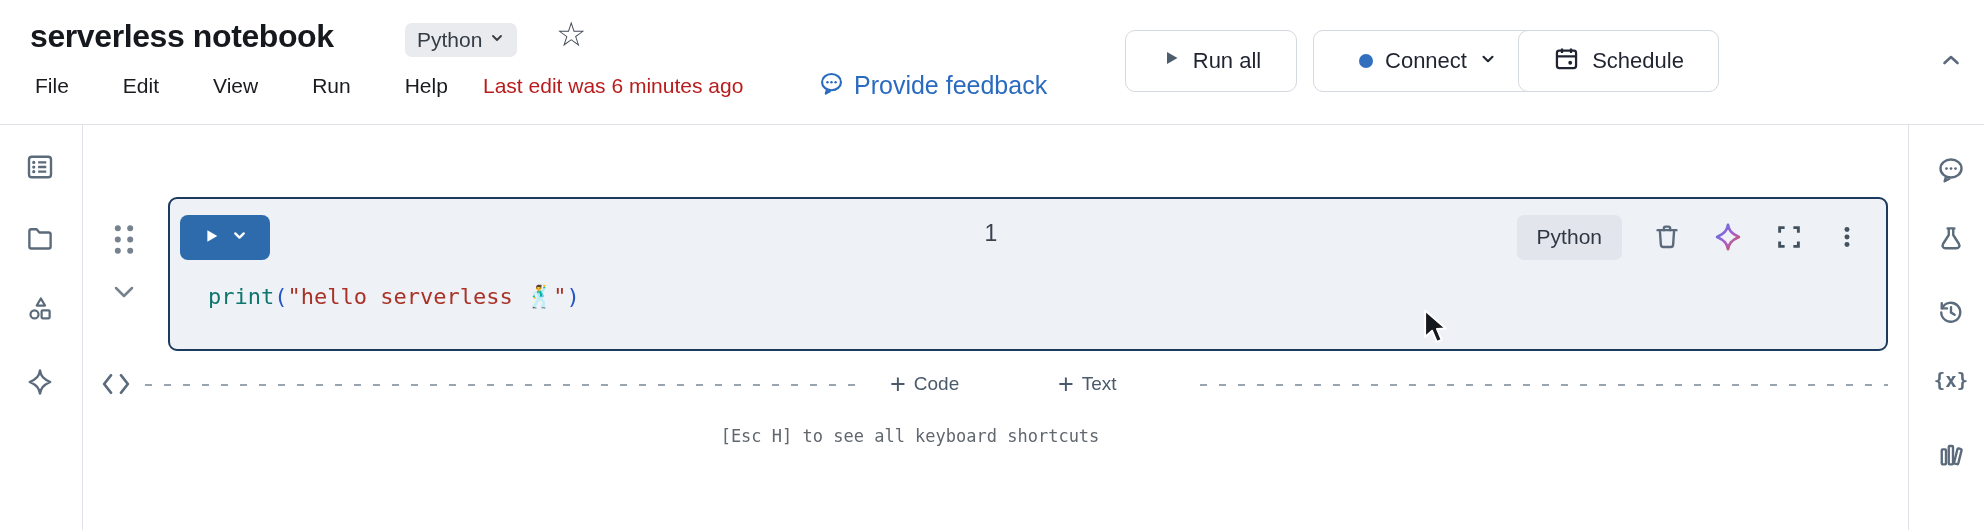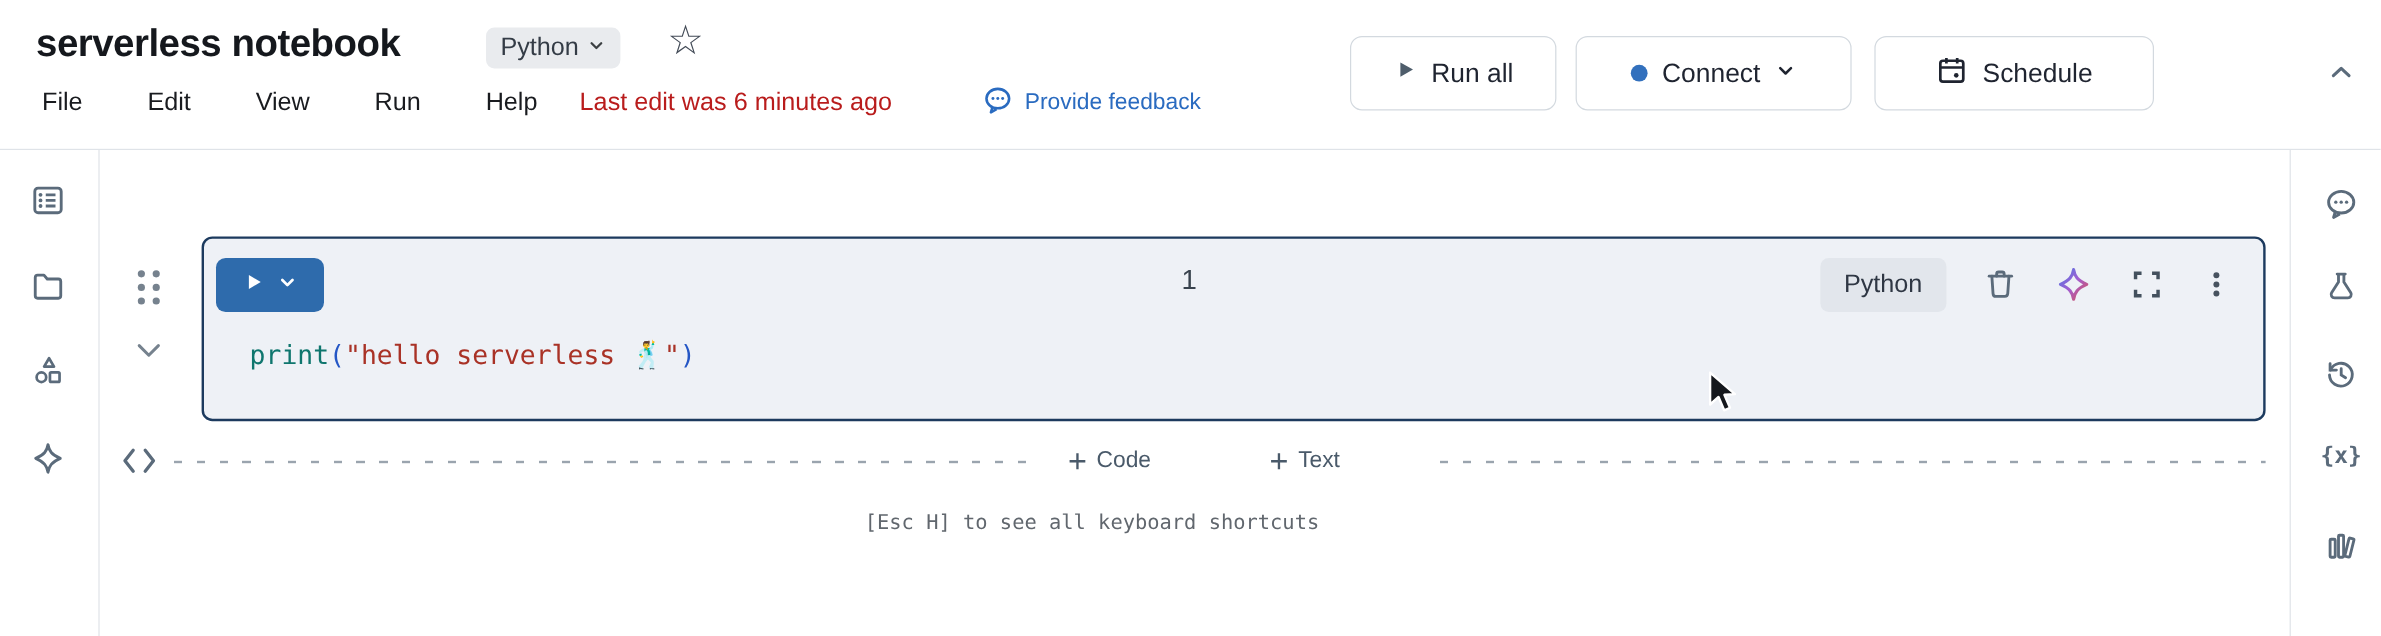--- a/index.html
+++ b/index.html
@@ -12,25 +12,25 @@
   
   .header { position:absolute; left:0; top:0; width:1984px; height:125px; background:#fff; border-bottom:1px solid #dfe3e8; z-index:5; }
   .title { position:absolute; left:30px; top:18px; font-size:32px; font-weight:700; color:#15181d; letter-spacing:-0.4px;text-align:right; }
   .lang-pill { position:absolute; left:405px; top:23px; height:34px; padding:0 12px; background:#e9ebee; border-radius:7px; display:flex; align-items:center; gap:7px; cursor:pointer; }
   .lang-pill .lbl { font-size:21px; color:#343c46; }
   .star { position:absolute; left:556px; top:14px; font-size:34px; color:#434b57; line-height:40px; cursor:pointer; }
   .menubar { position:absolute; left:35px; top:74px; display:flex; gap:54px; font-size:21px; color:#191b1f; }
   .menubar .menu-item { cursor:pointer; }
   .last-edit { position:absolute; left:483px; top:74px; font-size:21px; color:#b91c1c; text-underline-offset:5px; text-decoration-thickness:1.5px; cursor:pointer; }
   .feedback { position:absolute; left:818px; top:70px; display:flex; align-items:center; gap:9px; cursor:pointer; }
-  .feedback .lbl { font-size:19px; color:#2a6bc0; }
+  .feedback .lbl { font-size:25px; color:#2a6bc0; }
   .btn { position:absolute; top:30px; height:62px; border:1.5px solid #d3d9df; border-radius:10px; background:#fff; display:flex; align-items:center; justify-content:center; gap:12px; font-size:22px; font-weight:500; color:#1f2430; cursor:pointer; }
   .btn-runall   { left:1125px; width:172px; }
   .btn-connect  { left:1313px; width:230px; }
-  .btn-schedule { left:1562px; width:233px; }
+  .btn-schedule { left:1518px; width:201px; }
   .btn-share    { left:1782px; width:121px; background:#2e6bac; border-color:#2e6bac; color:#fff; font-weight:600; }
   .connect-dot { width:14px; height:14px; border-radius:50%; background:#3270bd; }
   .collapse-top { position:absolute; left:1932px; top:46px; width:38px; height:32px; display:flex; align-items:center; justify-content:center; cursor:pointer; }
   
   .sidebar-left { position:absolute; left:0; top:125px; width:83px; height:405px; border-right:1px solid #dfe3e8; background:#fff; }
   .sidebar-right { position:absolute; left:1908px; top:125px; width:76px; height:405px; border-left:1px solid #dfe3e8; background:#fff; }
   .side-btn { position:absolute; width:40px; height:40px; display:flex; align-items:center; justify-content:center; cursor:pointer; color:#5b6b7b; }
   .sidebar-left  .side-btn { left:20px; }
   .sidebar-right .side-btn { left:22px; }
   .vars-glyph { font-family:"DejaVu Sans Mono", monospace; font-size:19px; font-weight:700; color:#5b6b7b; }

